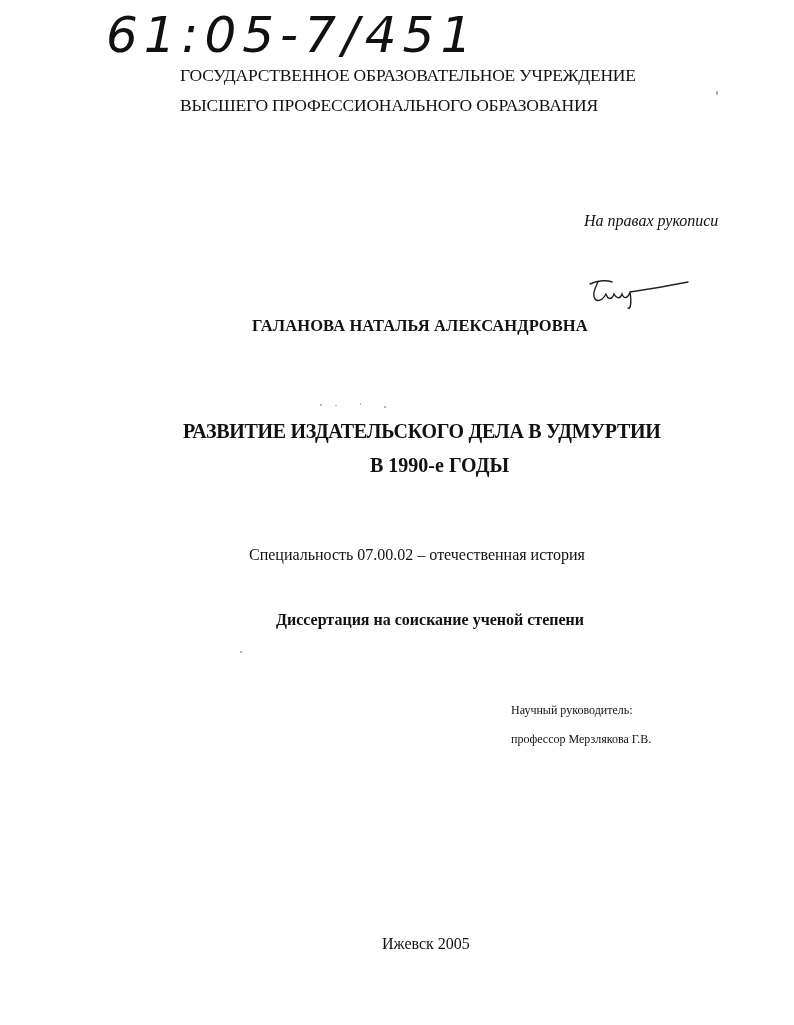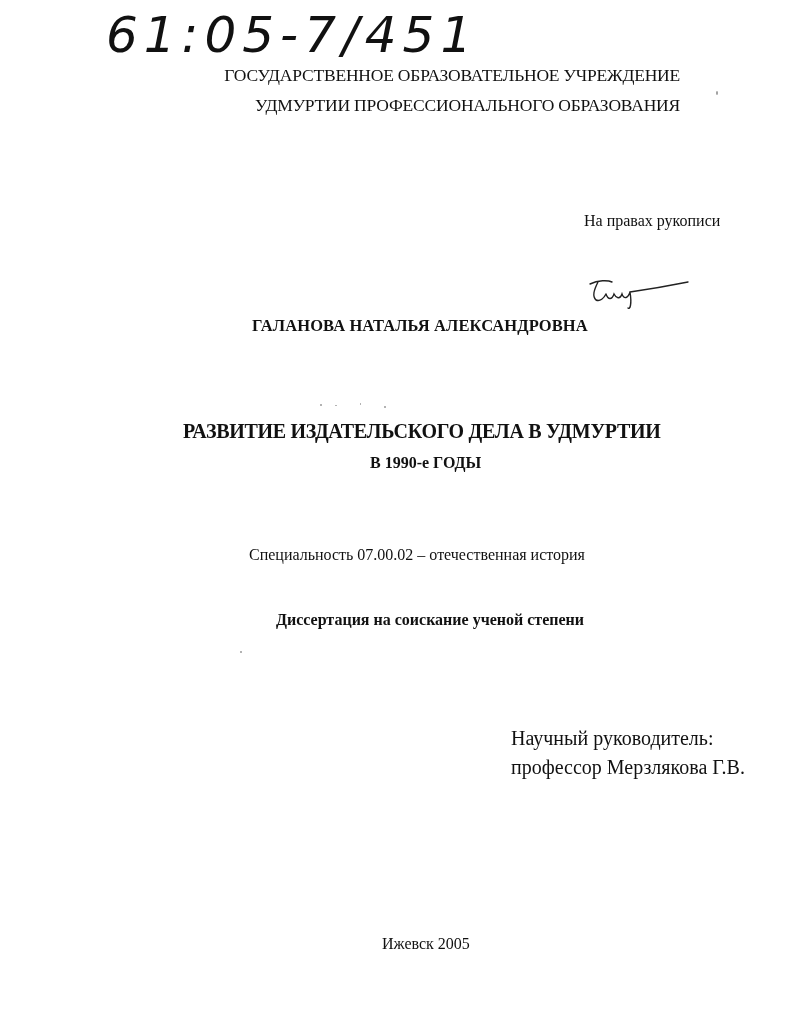--- a/index.html
+++ b/index.html
@@ -20,30 +20,31 @@
       left: 104px;
       top: 2px;
       width: 360px;
       height: 62px;
     }
     .archive-code svg { width: 100%; height: 100%; }
     .institution {
       top: 60px;
       left: 180px;
       width: 500px;
-      text-align: right;
+      text-align: left;
       font-size: 17.5px;
       line-height: 30px;
       letter-spacing: -0.2px;
     }
     .institution div { white-space: nowrap; }
     .manuscript-note {
       top: 212px;
       left: 584px;
       font-size: 16px;
+      font-style: italic;
       white-space: nowrap;
     }
     .signature {
       top: 276px;
       left: 584px;
       width: 110px;
       height: 36px;
     }
     .author {
       top: 316px;
@@ -57,44 +58,44 @@
       top: 420px;
       left: 183px;
       font-size: 20px;
       font-weight: bold;
       white-space: nowrap;
       letter-spacing: -0.3px;
     }
     .title-sub {
       top: 454px;
       left: 370px;
-      font-size: 16px;
+      font-size: 20px;
       font-weight: bold;
       white-space: nowrap;
     }
     .specialty {
       top: 546px;
       left: 249px;
       font-size: 16px;
       white-space: nowrap;
     }
     .degree {
       top: 604px;
       left: 230px;
       width: 400px;
       text-align: center;
       font-size: 16px;
       font-weight: bold;
       line-height: 31px;
     }
     .degree div { white-space: nowrap; }
     .supervisor {
-      top: 724px;
+      top: 696px;
       left: 511px;
-      font-size: 20px;
+      font-size: 12px;
       line-height: 29px;
     }
     .supervisor div { white-space: nowrap; }
     .supervisor .bold { font-weight: normal; }
     .city-year {
       top: 935px;
       left: 382px;
       font-size: 16px;
       white-space: nowrap;
     }
@@ -108,21 +109,21 @@
 <body>
 
 <div class="abs archive-code">
   <svg viewBox="0 0 360 62">
     <text x="2" y="50" font-family="DejaVu Sans, sans-serif" font-style="italic" font-size="50" fill="#111" letter-spacing="6">61:05-7/451</text>
   </svg>
 </div>
 
 <div class="abs institution">
   <div>ГОСУДАРСТВЕННОЕ ОБРАЗОВАТЕЛЬНОЕ УЧРЕЖДЕНИЕ</div>
-  <div>УДМУРТИИ ПРОФЕССИОНАЛЬНОГО ОБРАЗОВАНИЯ</div>
+  <div>ВЫСШЕГО ПРОФЕССИОНАЛЬНОГО ОБРАЗОВАНИЯ</div>
 </div>
 
 <div class="abs manuscript-note">На правах рукописи</div>
 
 <div class="abs signature">
   <svg viewBox="0 0 110 36" width="110" height="36">
     <path d="M6 8 C 14 4, 24 4, 28 6 M 14 6 C 10 14, 8 20, 12 24 C 16 26, 20 22, 22 18 M 22 18 C 24 24, 28 24, 30 18 C 32 22, 36 24, 38 18 C 40 24, 44 22, 46 16 C 48 28, 46 34, 44 32 M 46 16 C 60 14, 84 10, 104 6" fill="none" stroke="#222" stroke-width="1.4" stroke-linecap="round"></path>
   </svg>
 </div>
 

